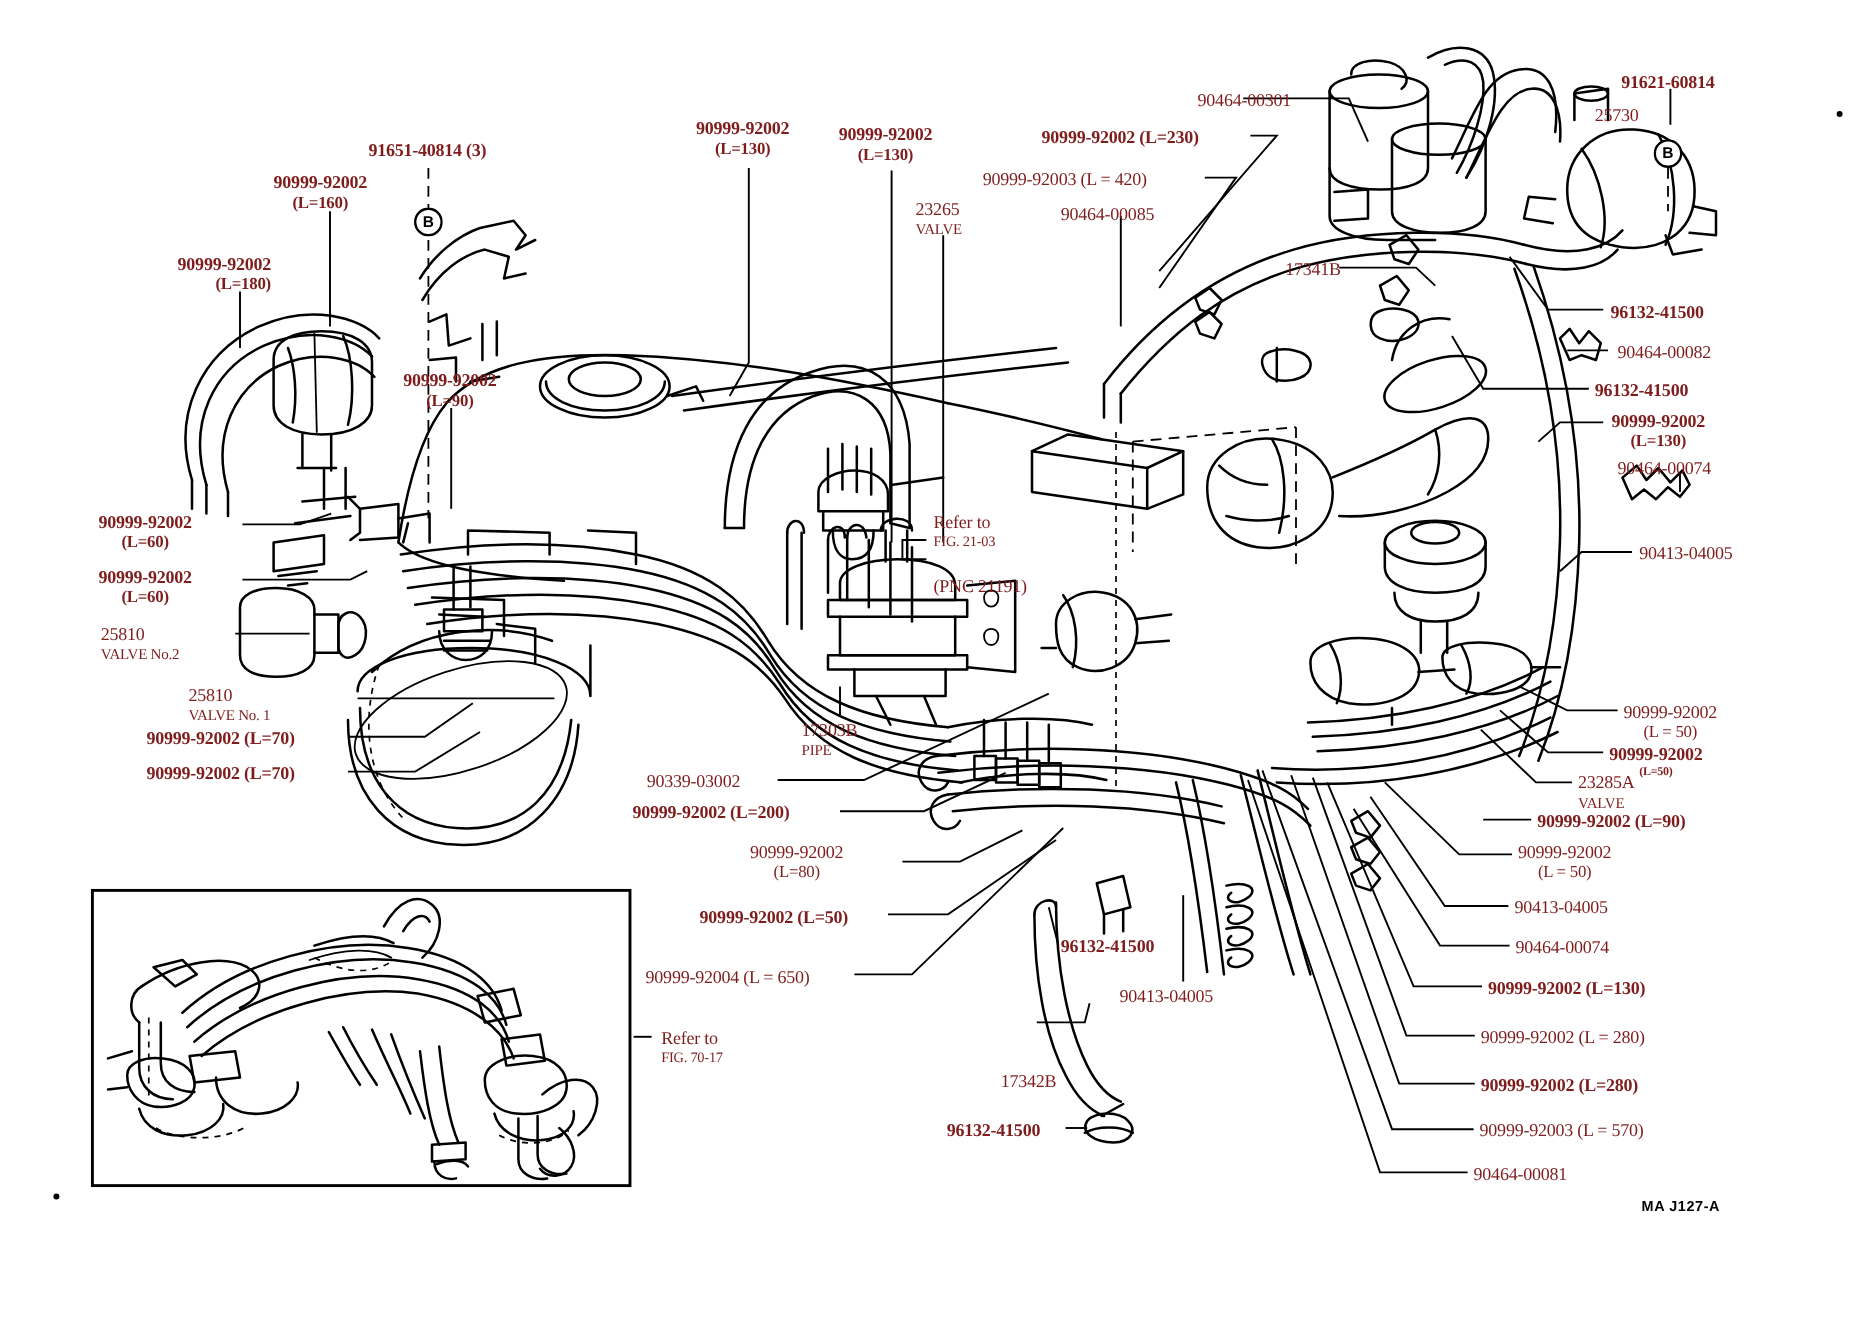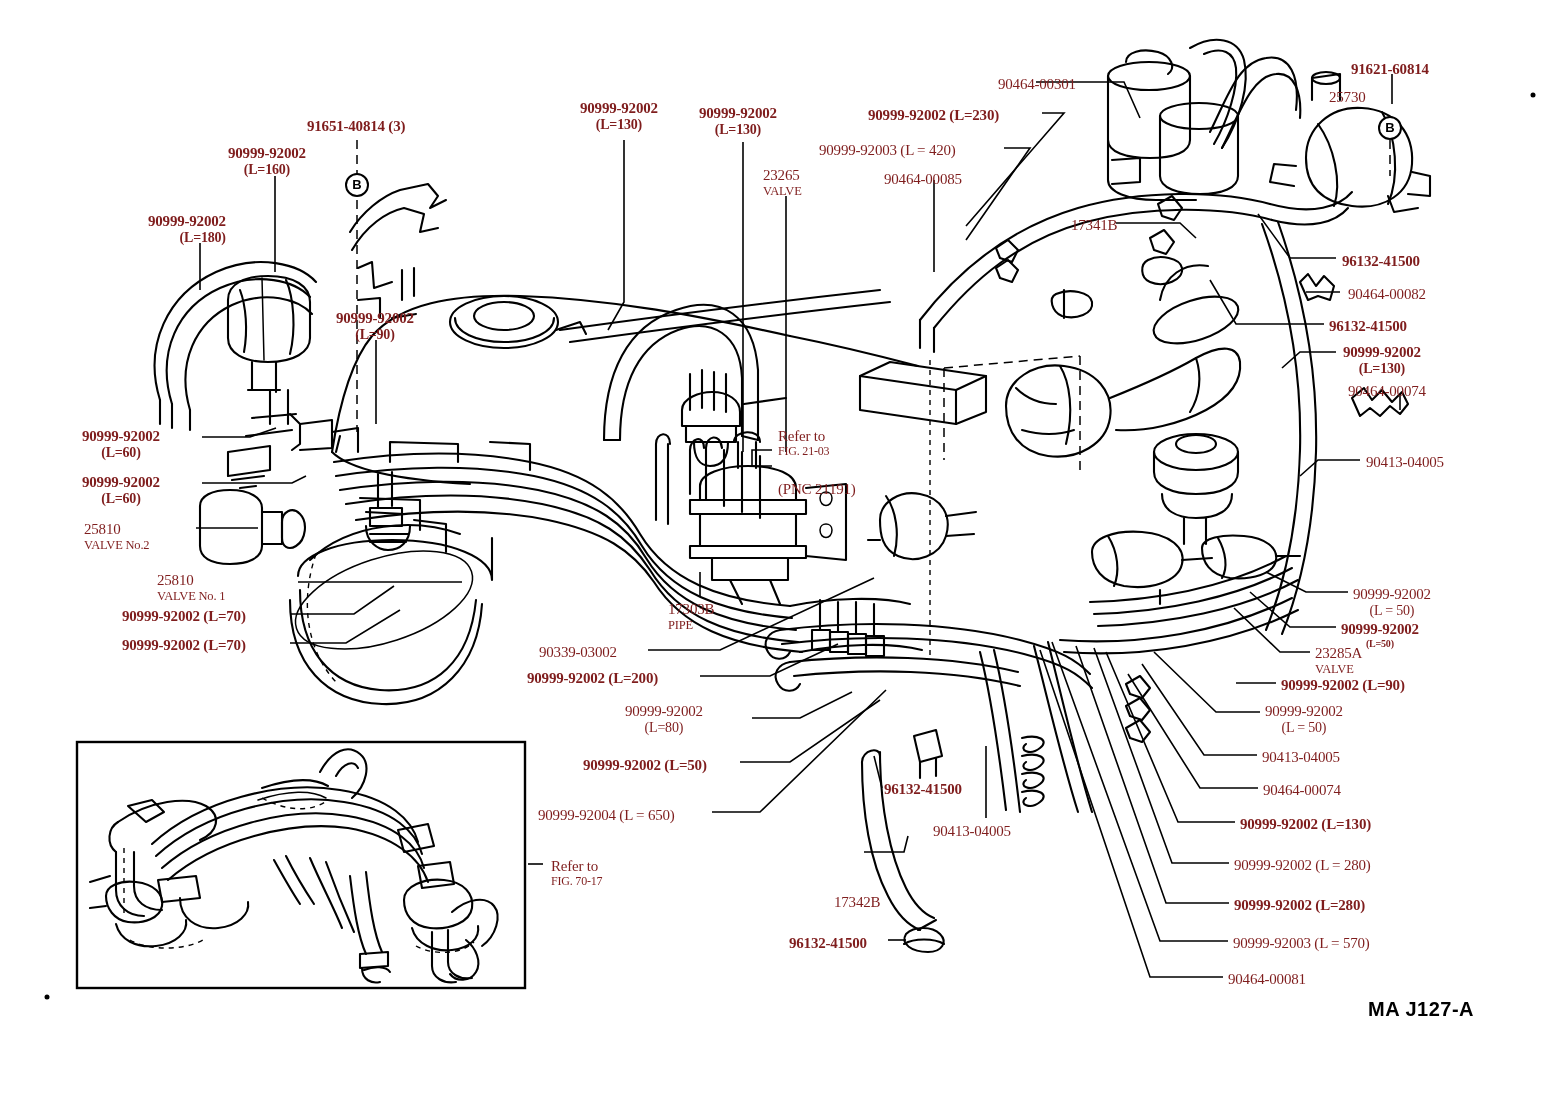--- a/index.html
+++ b/index.html
@@ -9,21 +9,21 @@
        font-size:15px;line-height:1.12;color:#7f1d1d;letter-spacing:-0.2px;}
   .b{font-weight:bold;}
   svg{position:absolute;left:0;top:0;}
   .art{fill:none;stroke:#000;stroke-width:2.1;stroke-linecap:round;stroke-linejoin:round;}
   .artT{fill:none;stroke:#000;stroke-width:1.5;stroke-linecap:round;stroke-linejoin:round;}
   .lead{fill:none;stroke:#000;stroke-width:1.6;}
   .dash{fill:none;stroke:#000;stroke-width:1.5;stroke-dasharray:9 6;}
   .dashd{fill:none;stroke:#000;stroke-width:1.4;stroke-dasharray:5 5;}
   .box{fill:none;stroke:#000;stroke-width:2.4;}
   .sol{fill:#000;stroke:none;}
-  .code{position:absolute;font-size:20px;font-weight:bold;letter-spacing:0.5px;}
+  .code{position:absolute;font-size:12px;font-weight:bold;letter-spacing:0.5px;}
 </style>
 </head>
 <body>
 
 <div id="sheet">
 
   <svg width="1552" height="1112" viewBox="0 0 1552 1112">
 
     <g>
       <path class="art" d="M160 400 C143 345 168 294 216 272 C258 253 300 264 316 282"></path>

